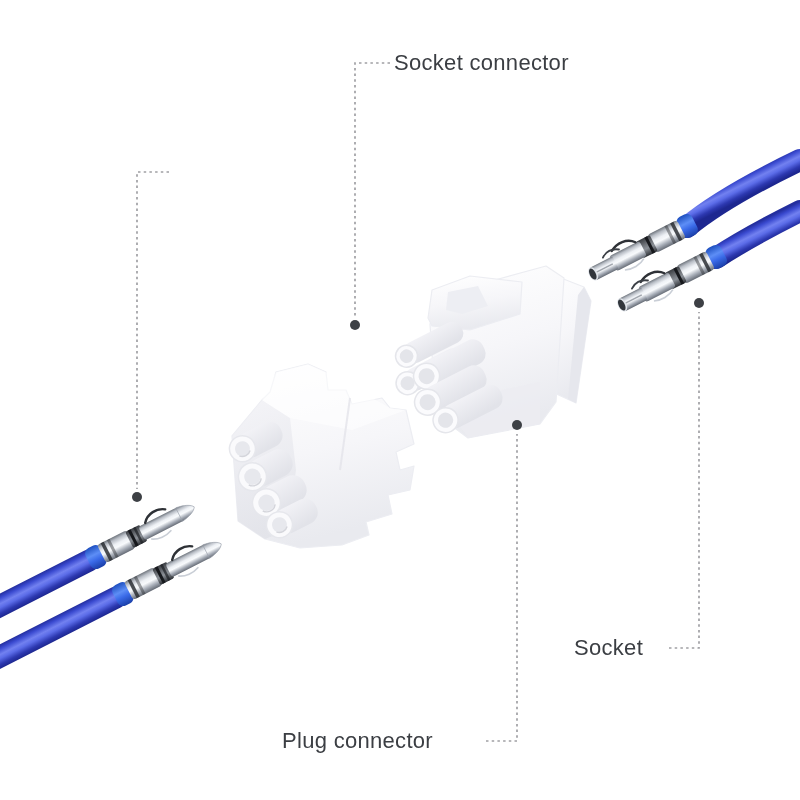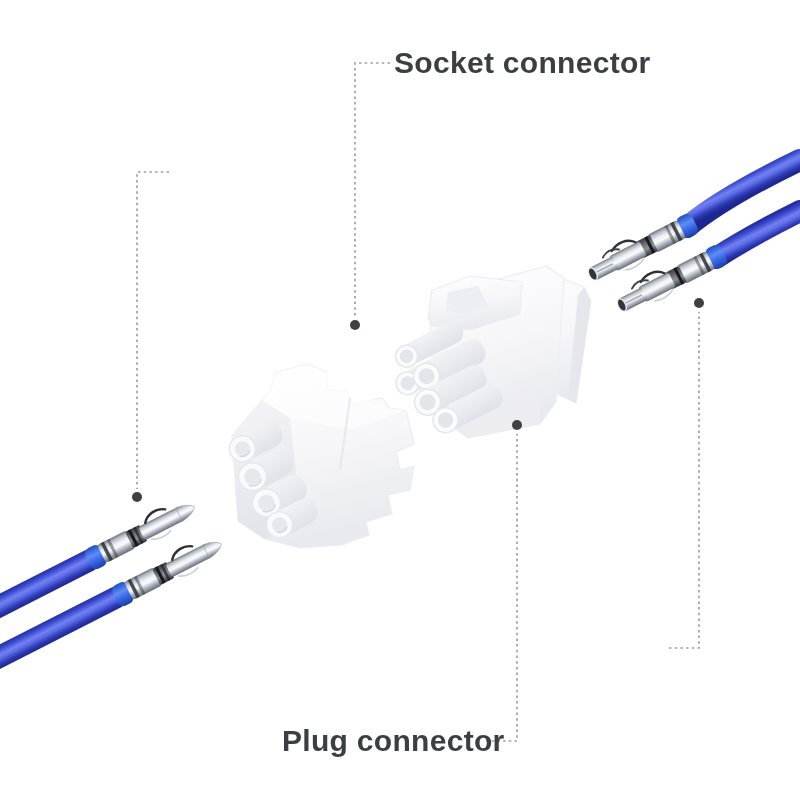--- a/index.html
+++ b/index.html
@@ -2,21 +2,21 @@
 <html><head>
 <meta charset="utf-8">
 <style>
   html,body{margin:0;padding:0;background:#ffffff;}
   .canvas{
     position:relative;width:800px;height:800px;background:#ffffff;overflow:hidden;
     font-family:"Liberation Sans", sans-serif;
   }
   .scene{position:absolute;left:0;top:0;width:800px;height:800px;}
   .callout{
-    position:absolute;font-size:30px;font-weight:700;color:#3b3e43;
+    position:absolute;font-size:22px;font-weight:400;color:#3b3e43;
     letter-spacing:.3px;line-height:34px;white-space:nowrap;
   }
   #callout-socket-connector{left:394px;top:46px;}
   #callout-contact-pin{left:174px;top:155px;}
   #callout-socket{left:574px;top:631px;}
   #callout-plug-connector{left:282px;top:724px;text-align:center;}
 </style>
 </head>
 <body>
 
@@ -209,14 +209,15 @@
     </g>
     <g fill="#3d4045">
       <circle cx="355" cy="325" r="5"></circle>
       <circle cx="137" cy="497" r="5"></circle>
       <circle cx="699" cy="303" r="5"></circle>
       <circle cx="517" cy="425" r="5"></circle>
     </g>
   </svg>
 
   <div class="callout" id="callout-socket-connector">Socket connector</div>
+  <div class="callout" id="callout-socket">Socket</div>
   <div class="callout" id="callout-plug-connector">Plug connector</div>
 </div>
 
 </body></html>

